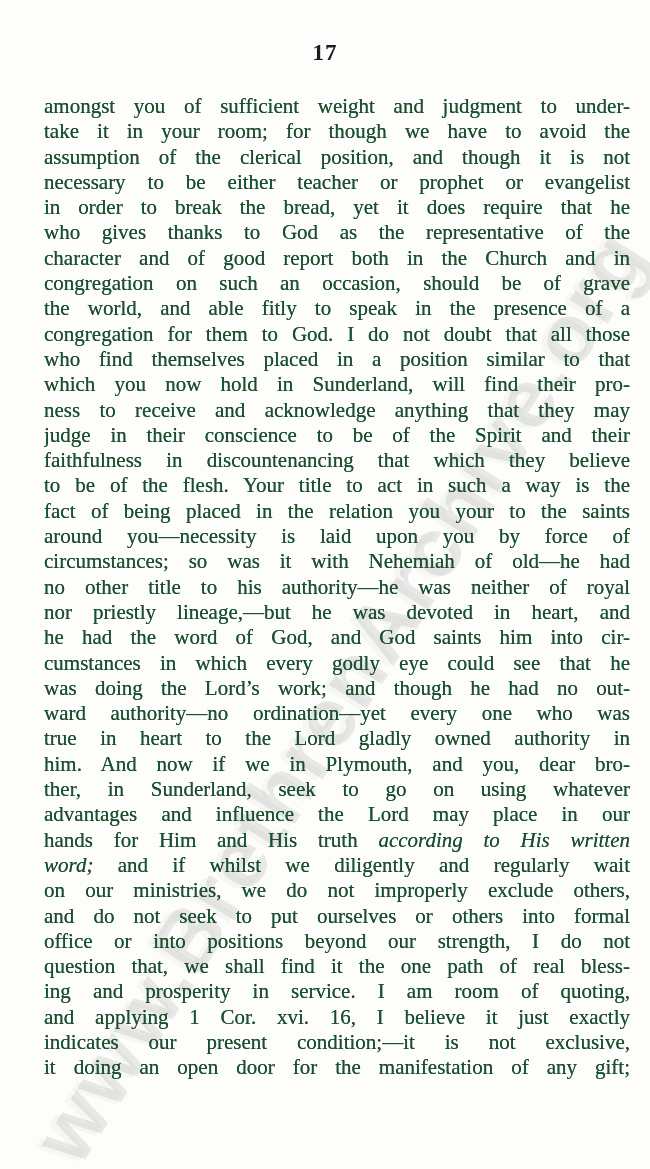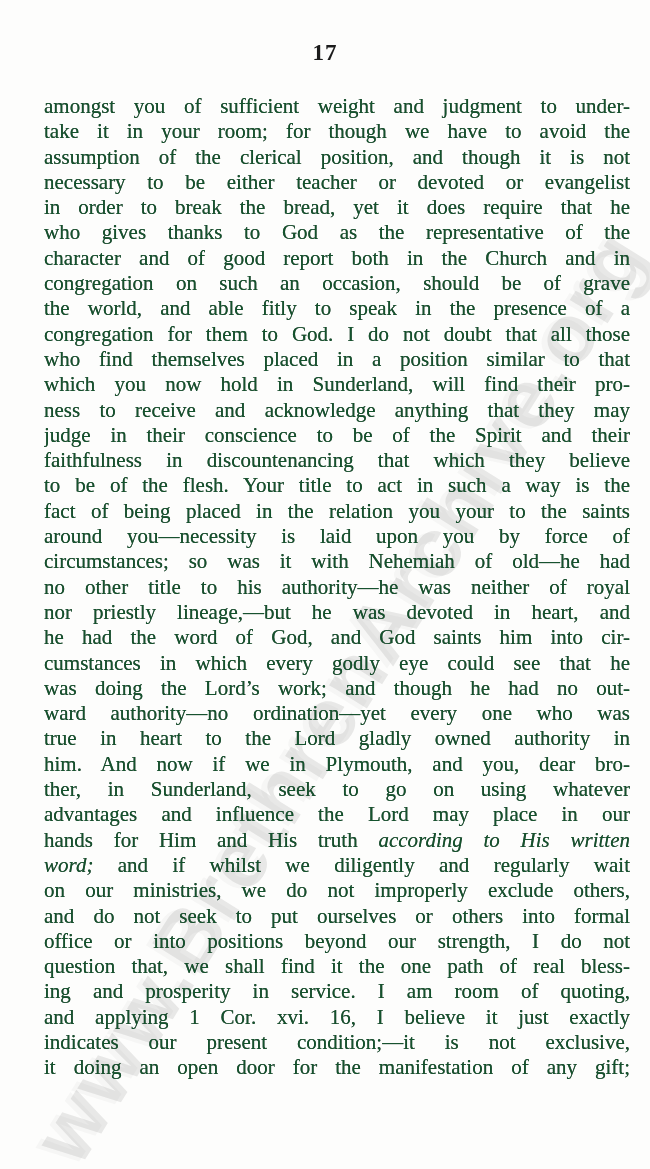--- a/index.html
+++ b/index.html
@@ -70,21 +70,21 @@
 
 <div class="page">
   <div class="watermark">www.BrethrenArchive.org</div>
 
   <div class="page-number">17</div>
 
   <div class="text-block" id="text-block">
       <div class="line"><span>amongst you of sufficient weight and judgment to under-</span></div>
       <div class="line"><span>take it in your room; for though we have to avoid the</span></div>
       <div class="line"><span>assumption of the clerical position, and though it is not</span></div>
-      <div class="line"><span>necessary to be either teacher or devoted or evangelist</span></div>
+      <div class="line"><span>necessary to be either teacher or prophet or evangelist</span></div>
       <div class="line"><span>in order to break the bread, yet it does require that he</span></div>
       <div class="line"><span>who gives thanks to God as the representative of the</span></div>
       <div class="line"><span>character and of good report both in the Church and in</span></div>
       <div class="line"><span>congregation on such an occasion, should be of grave</span></div>
       <div class="line"><span>the world, and able fitly to speak in the presence of a</span></div>
       <div class="line"><span>congregation for them to God. I do not doubt that all those</span></div>
       <div class="line"><span>who find themselves placed in a position similar to that</span></div>
       <div class="line"><span>which you now hold in Sunderland, will find their pro-</span></div>
       <div class="line"><span>ness to receive and acknowledge anything that they may</span></div>
       <div class="line"><span>judge in their conscience to be of the Spirit and their</span></div>

